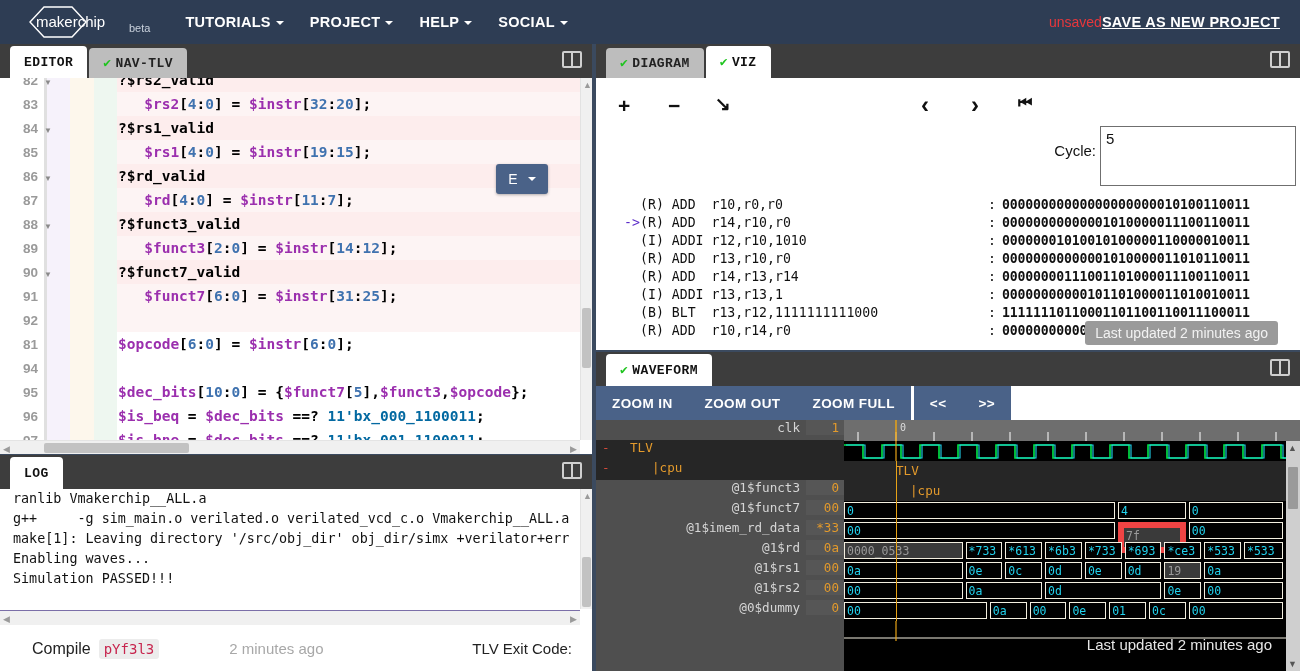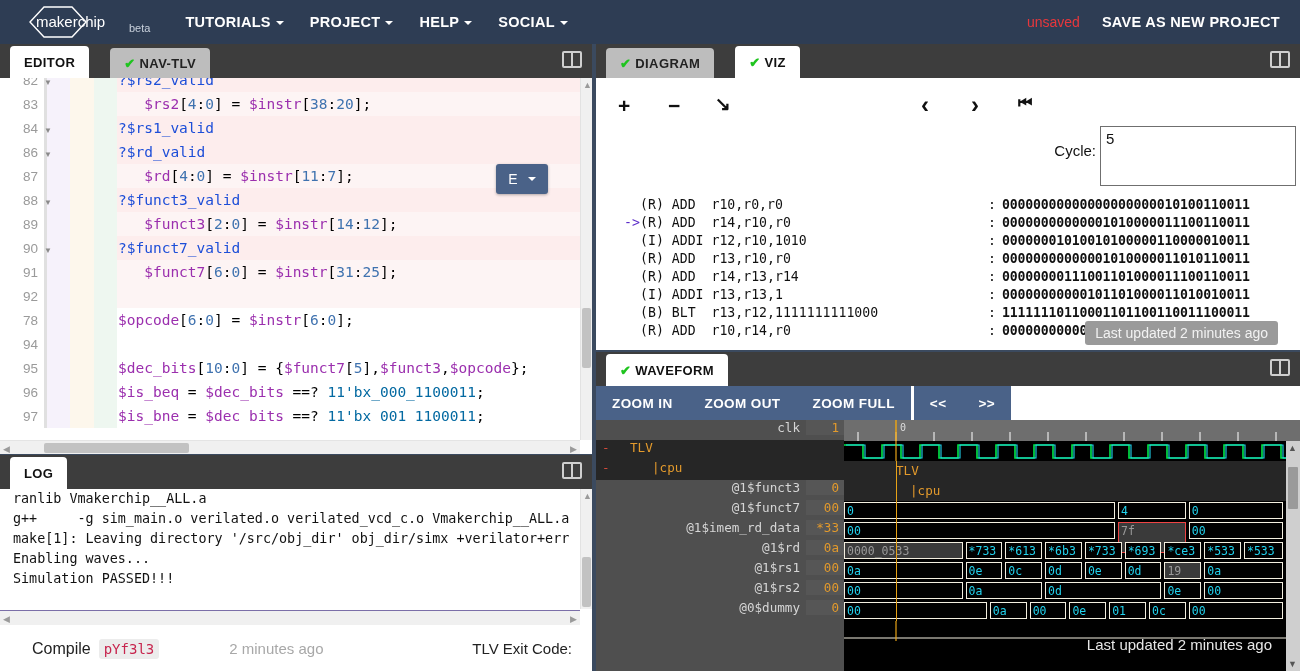--- a/index.html
+++ b/index.html
@@ -20,61 +20,61 @@
   .brand-logo svg { display:block; }
   .brand-beta { color: #c9d1dc; font-size: 11px; margin-left: 3px; margin-bottom: 5px; }
   .navitems { display: flex; align-items: center; margin-left: 22px; gap: 0px; }
   .navitem {
     color: #ffffff; font-size: 14.5px; font-weight: 700; letter-spacing: .3px;
     padding: 10px 13px; cursor: pointer; white-space: nowrap;
   }
   .caret { display:inline-block; margin-left:5px; border-left:4px solid transparent;
            border-right:4px solid transparent; border-top:4px solid #ffffff;
            vertical-align: middle; }
-  .nav-right { margin-left: auto; display: flex; align-items: center; margin-right: 20px; gap: 22px; }
+  .nav-right { margin-left: auto; display: flex; align-items: center; margin-right: 20px; }
   .unsaved { color: #e8373c; font-size: 14px; font-weight: 400; }
-  .save-btn { color:#ffffff; font-size: 14.5px; font-weight: 700; letter-spacing:.3px; cursor:pointer; }
+  .save-btn { color:#ffffff; font-size: 14.5px; font-weight: 700; letter-spacing:.3px; cursor:pointer;text-decoration:underline; }
 
   
   .panel { position: absolute; background: #ffffff; }
   .tabbar {
     height: 34px; background: #3d3d3d; display: flex; align-items: flex-end;
     position: relative; padding-left: 10px;
   }
   .tab {
     height: 30px; display: flex; align-items: center; gap: 4px;
     padding: 0 14px; font-size: 13px; font-weight: 700; letter-spacing: .4px;
     border-top-left-radius: 4px; border-top-right-radius: 4px; cursor: pointer;
-    color: #222; background: #bdbdbd; margin-right: 21px;
+    color: #222; background: #bdbdbd; margin-right: 2px; font-family: Liberation Mono, monospace;
   }
   .tab.active { background: #ffffff; color: #111; height: 32px; }
   .tick { color: #1fc41f; font-size: 13px; font-weight: 700; line-height: 1; }
   .split-icon {
     position: absolute; right: 10px; top: 7px; width: 20px; height: 17px;
     border: 2px solid #cfcfcf; border-radius: 2px; cursor: pointer;
   }
   .split-icon::after { content:""; position:absolute; left:50%; top:0; bottom:0; width:2px;
                        background:#cfcfcf; transform: translateX(-50%); }
 
   
   #editor-panel { left:0; top:44px; width:592px; height:410px; background:#ffffff; }
   .editor-body { position:absolute; left:0; top:34px; right:0; bottom:0; background:#ffffff; overflow:hidden; }
-  .code-area { position:absolute; left:0; top:0; right:12px; bottom:14px; overflow:hidden; }
+  .code-area { position:absolute; left:0; top:0; right:12px; bottom:14px; overflow:hidden;font-weight:bold; }
   .code-line { display:flex; height:24px; align-items:center; font-family:"DejaVu Sans Mono", monospace; font-size:14.5px; }
   .ln { width:44px; text-align:right; padding-right:6px; color:#9a9a9a; font-size:13.5px;
         font-family:"Liberation Sans", sans-serif; flex:none; position:relative; }
   .ln .fold { position:absolute; right:-8px; top:5px; font-size:8px; color:#8a8a8a; }
   .band { width:3px; height:24px; flex:none; background:#e0e0e0; }
   .ind1 { width:23px; height:24px; flex:none; background:#f6f2fb; }
   .ind2 { width:24px; height:24px; flex:none; background:#fdf7ec; }
   .ind3 { width:23px; height:24px; flex:none; background:#eef7f0; }
   .ctext { flex:1; height:24px; white-space:pre; padding-left:1px; overflow:hidden; line-height:24px; }
   .ctext.hl { background:#fdeded; }
   .ctext.hl2 { background:#fdf4f4; }
-  .k-scope { color:#1d4ed8; }
+  .k-scope { color:#000000; }
   .k-sig { color:#9b2fae; }
   .k-num { color:#3f72af; }
   .k-bin { color:#0369a1; }
   .e-btn {
     position:absolute; right:44px; top:86px; width:52px; height:30px; background:#4a6288;
     color:#fff; font-size:14px; display:flex; align-items:center; justify-content:center; gap:5px;
     border-radius:3px; cursor:pointer; box-shadow:0 1px 3px rgba(0,0,0,.3);
   }
   .e-btn .caret { border-top-color:#fff; }
   .vscroll {
@@ -203,31 +203,39 @@
             <div class="ind2"></div>
             <div class="ind3"></div>
             <div class="ctext hl"><span class="k-scope">?$rs2_valid</span></div>
           </div>
           <div class="code-line">
             <div class="ln">83</div>
             <div class="band"></div>
             <div class="ind1"></div>
             <div class="ind2"></div>
             <div class="ind3"></div>
-            <div class="ctext hl2">   <span class="k-sig">$rs2</span>[<span class="k-num">4</span>:<span class="k-num">0</span>] = <span class="k-sig">$instr</span>[<span class="k-num">38</span>:<span class="k-num">20</span>];</div>
+            <div class="ctext hl2">   <span class="k-sig">$rs2</span>[<span class="k-num">4</span>:<span class="k-num">0</span>] = <span class="k-sig">$instr</span>[<span class="k-num">32</span>:<span class="k-num">20</span>];</div>
           </div>
           <div class="code-line">
             <div class="ln">84<span class="fold">▼</span></div>
             <div class="band"></div>
             <div class="ind1"></div>
             <div class="ind2"></div>
             <div class="ind3"></div>
             <div class="ctext hl"><span class="k-scope">?$rs1_valid</span></div>
           </div>
           <div class="code-line">
+            <div class="ln">85</div>
+            <div class="band"></div>
+            <div class="ind1"></div>
+            <div class="ind2"></div>
+            <div class="ind3"></div>
+            <div class="ctext hl2">   <span class="k-sig">$rs1</span>[<span class="k-num">4</span>:<span class="k-num">0</span>] = <span class="k-sig">$instr</span>[<span class="k-num">19</span>:<span class="k-num">15</span>];</div>
+          </div>
+          <div class="code-line">
             <div class="ln">86<span class="fold">▼</span></div>
             <div class="band"></div>
             <div class="ind1"></div>
             <div class="ind2"></div>
             <div class="ind3"></div>
             <div class="ctext hl"><span class="k-scope">?$rd_valid</span></div>
           </div>
           <div class="code-line">
             <div class="ln">87</div>
             <div class="band"></div>
@@ -270,21 +278,21 @@
           </div>
           <div class="code-line">
             <div class="ln">92</div>
             <div class="band"></div>
             <div class="ind1"></div>
             <div class="ind2"></div>
             <div class="ind3"></div>
             <div class="ctext hl2"></div>
           </div>
           <div class="code-line">
-            <div class="ln">78</div>
+            <div class="ln">81</div>
             <div class="band"></div>
             <div class="ind1"></div>
             <div class="ind2"></div>
             <div class="ind3"></div>
             <div class="ctext "><span class="k-sig">$opcode</span>[<span class="k-num">6</span>:<span class="k-num">0</span>] = <span class="k-sig">$instr</span>[<span class="k-num">6</span>:<span class="k-num">0</span>];</div>
           </div>
           <div class="code-line">
             <div class="ln">94</div>
             <div class="band"></div>
             <div class="ind1"></div>
@@ -510,21 +518,21 @@
             <div style="position:absolute;left:52px;top:0;width:1.2px;height:20px;background:#e8a317;"></div>
           </div>
           <div style="height: 20px; position: relative;">
             <div style="position:absolute;left:0px;top:1px;width:271.04px;height:17px;border:1px solid #f3efe0;background:#000;font-family:'DejaVu Sans Mono',monospace;font-size:11.5px;color:#22d3ee;line-height:16px;padding-left:2px;overflow:hidden;white-space:nowrap;">0</div>
             <div style="position:absolute;left:274.04px;top:1px;width:67.72px;height:17px;border:1px solid #f3efe0;background:#000;font-family:'DejaVu Sans Mono',monospace;font-size:11.5px;color:#22d3ee;line-height:16px;padding-left:2px;overflow:hidden;white-space:nowrap;">4</div>
             <div style="position:absolute;left:344.76px;top:1px;width:94.24px;height:17px;border:1px solid #f3efe0;background:#000;font-family:'DejaVu Sans Mono',monospace;font-size:11.5px;color:#22d3ee;line-height:16px;padding-left:2px;overflow:hidden;white-space:nowrap;">0</div>
             <div style="position:absolute;left:52px;top:0;width:1.2px;height:20px;background:#e8a317;"></div>
           </div>
           <div style="height: 20px; position: relative;">
             <div style="position:absolute;left:0px;top:1px;width:271.04px;height:17px;border:1px solid #f3efe0;background:#000;font-family:'DejaVu Sans Mono',monospace;font-size:11.5px;color:#22d3ee;line-height:16px;padding-left:2px;overflow:hidden;white-space:nowrap;">00</div>
-            <div style="position:absolute;left:274.04px;top:1px;width:67.72px;height:31px;border:1px solid #ef4444;background:#3a3a3a;font-family:'DejaVu Sans Mono',monospace;font-size:11.5px;color:#9a9a9a;line-height:16px;padding-left:2px;overflow:hidden;white-space:nowrap;">7f</div>
+            <div style="position:absolute;left:274.04px;top:1px;width:67.72px;height:31px;border:6px solid #ef4444;background:#3a3a3a;font-family:'DejaVu Sans Mono',monospace;font-size:11.5px;color:#9a9a9a;line-height:16px;padding-left:2px;overflow:hidden;white-space:nowrap;">7f</div>
             <div style="position:absolute;left:344.76px;top:1px;width:94.24px;height:17px;border:1px solid #f3efe0;background:#000;font-family:'DejaVu Sans Mono',monospace;font-size:11.5px;color:#22d3ee;line-height:16px;padding-left:2px;overflow:hidden;white-space:nowrap;">00</div>
             <div style="position:absolute;left:52px;top:0;width:1.2px;height:20px;background:#e8a317;"></div>
           </div>
           <div style="height: 20px; position: relative;">
             <div style="position:absolute;left:0px;top:1px;width:118.55000000000001px;height:17px;border:1px solid #f3efe0;background:#3a3a3a;font-family:'DejaVu Sans Mono',monospace;font-size:11.5px;color:#9a9a9a;line-height:16px;padding-left:2px;overflow:hidden;white-space:nowrap;">0000_0533</div>
             <div style="position:absolute;left:121.55000000000001px;top:1px;width:36.78px;height:17px;border:1px solid #f3efe0;background:#000;font-family:'DejaVu Sans Mono',monospace;font-size:11.5px;color:#22d3ee;line-height:16px;padding-left:2px;overflow:hidden;white-space:nowrap;">*733</div>
             <div style="position:absolute;left:161.33px;top:1px;width:36.78px;height:17px;border:1px solid #f3efe0;background:#000;font-family:'DejaVu Sans Mono',monospace;font-size:11.5px;color:#22d3ee;line-height:16px;padding-left:2px;overflow:hidden;white-space:nowrap;">*613</div>
             <div style="position:absolute;left:201.11px;top:1px;width:36.78px;height:17px;border:1px solid #f3efe0;background:#000;font-family:'DejaVu Sans Mono',monospace;font-size:11.5px;color:#22d3ee;line-height:16px;padding-left:2px;overflow:hidden;white-space:nowrap;">*6b3</div>
             <div style="position:absolute;left:240.89000000000001px;top:1px;width:36.78px;height:17px;border:1px solid #f3efe0;background:#000;font-family:'DejaVu Sans Mono',monospace;font-size:11.5px;color:#22d3ee;line-height:16px;padding-left:2px;overflow:hidden;white-space:nowrap;">*733</div>
             <div style="position:absolute;left:280.67px;top:1px;width:36.78px;height:17px;border:1px solid #f3efe0;background:#000;font-family:'DejaVu Sans Mono',monospace;font-size:11.5px;color:#22d3ee;line-height:16px;padding-left:2px;overflow:hidden;white-space:nowrap;">*693</div>

